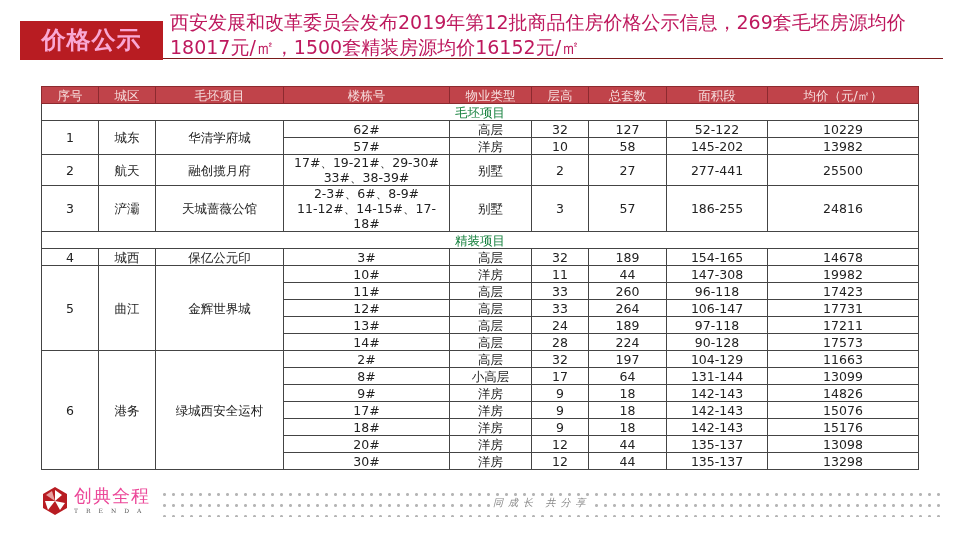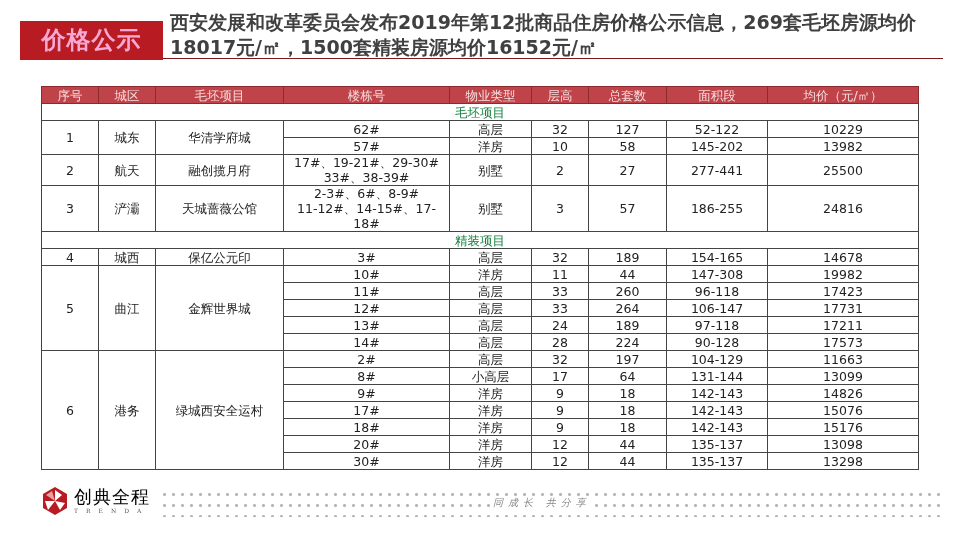--- a/index.html
+++ b/index.html
@@ -1,39 +1,39 @@
 <!DOCTYPE html>
 <html><head>
 <meta charset="utf-8">
 <style>
   html, body { margin:0; padding:0; }
   body { width:960px; height:540px; background:#ffffff; position:relative; overflow:hidden;
          font-family:"DejaVu Sans","Liberation Sans",sans-serif; color:#222; }
   .badge { position:absolute; left:20px; top:21px; width:143px; height:39px; background:#b81c22;
            color:#f9a8d4; font-weight:bold; font-size:24px; line-height:39px; text-align:center; letter-spacing:1px; }
-  .title { position:absolute; left:170px; top:10px; width:770px; font-weight:bold; font-size:19px;
-           line-height:25px; color:#404040; }
+  .title { position:absolute; left:170px; top:10px; width:770px; font-weight:normal; font-size:19px;
+           line-height:25px; color:#be185d; }
   .title-rule { position:absolute; left:163px; top:58px; width:780px; height:1px; background:#7a1a1a; }
   table.grid { position:absolute; left:41px; top:64px; border-collapse:collapse; table-layout:fixed;
                font-size:12.5px;margin-top:22px; }
   table.grid td, table.grid th { border:1px solid #444; text-align:center; padding:0; line-height:15px; }
   table.grid th { background:#c0434a; color:#f6dede; font-weight:normal; height:16px; border-color:#8c2a2f; }
   table.grid td.section { text-align:center; color:#15803d; height:16px; }
   table.grid tr.r td { height:16px; }
   table.grid td.tall { height:44px; }
   .footer-logo { position:absolute; left:40px; top:486px; display:flex; align-items:center; }
   .logo-mark { width:30px; height:30px; }
   .logo-text { margin-left:4px; }
-  .logo-cn { font-family:Liberation Serif, serif; font-size:18px; color:#000000; line-height:20px; letter-spacing:1px;}
+  .logo-cn { font-family:Liberation Mono, monospace; font-size:18px; color:#ec4899; line-height:20px; letter-spacing:1px;}
   .logo-en { font-family:"DejaVu Serif","Liberation Serif",serif; font-size:6px; color:#555; letter-spacing:8px; line-height:8px; }
   .dots { position:absolute; left:160px; top:489px; width:780px; height:28px;
           background-image: radial-gradient(circle, #b5b5b5 1.3px, transparent 1.6px);
           background-size:9px 11px; }
   .slogan { position:absolute; left:490px; top:496px; font-size:10px; color:#888; font-style:italic;
-            background:#fff; padding:0 3px; letter-spacing:5px; font-family:Liberation Sans, sans-serif; }
+            background:#fff; padding:0 3px; letter-spacing:5px; font-family:Liberation Serif, serif; }
 </style>
 </head>
 <body>
 
 <div class="badge">价格公示</div>
 <div class="title">
   <div>西安发展和改革委员会发布2019年第12批商品住房价格公示信息，269套毛坯房源均价</div>
   <div>18017元/㎡，1500套精装房源均价16152元/㎡</div>
 </div>
 <div class="title-rule"></div>

